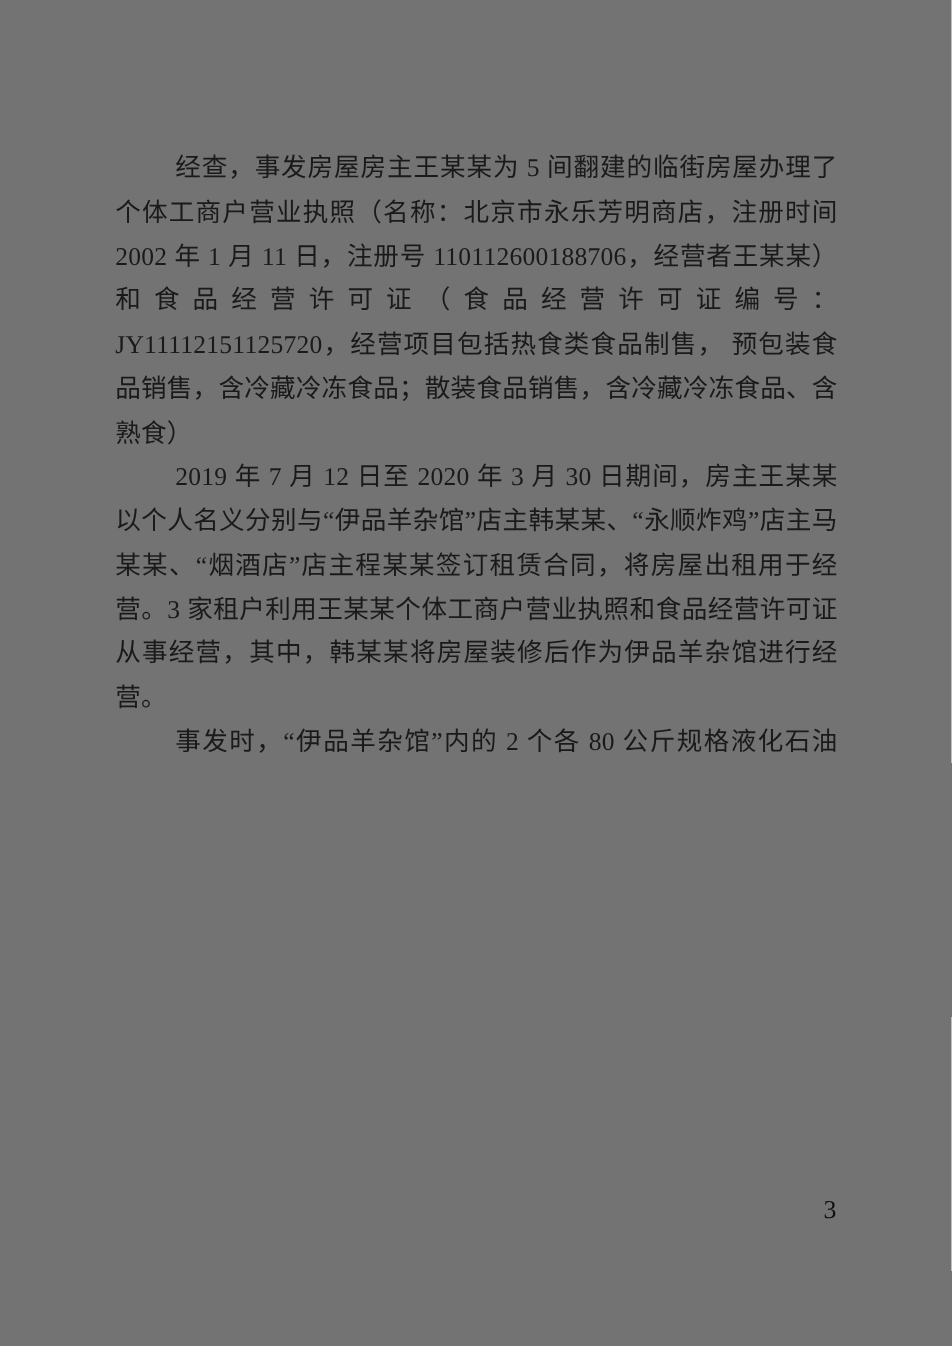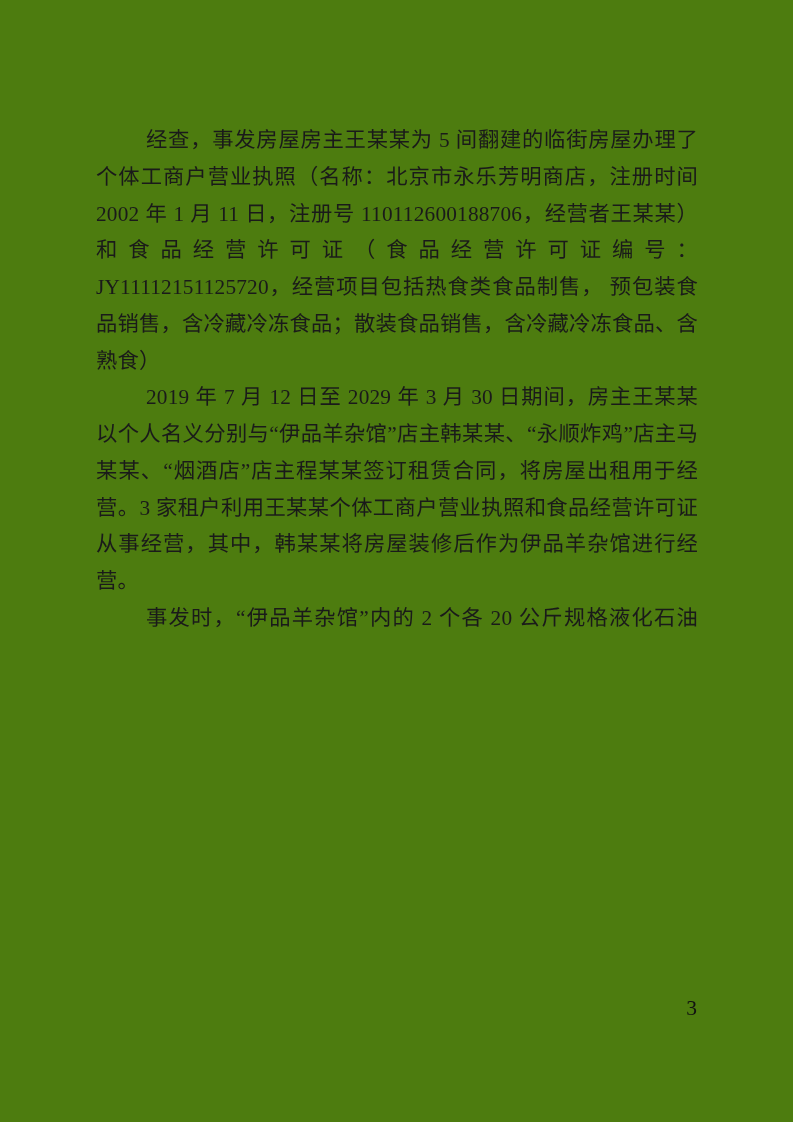--- a/index.html
+++ b/index.html
@@ -4,21 +4,21 @@
 <style>
   html, body {
     margin: 0;
     padding: 0;
     background: #ffffff;
   }
   .page {
     position: relative;
     width: 793px;
     height: 1122px;
-    background: #4d7c0f;
+    background: #737373;
     overflow: hidden;
     font-family: "Liberation Serif", "DejaVu Serif", serif;
     color: #1a1a1a;
   }
   .doc-body {
     position: absolute;
     left: 96px;
     top: 122px;
     width: 602px;
     font-size: 21.3px;
@@ -49,25 +49,25 @@
 </style>
 </head>
 <body>
 
 <div class="page">
 
   <main class="doc-body">
 
     <p class="para">经查，事发房屋房主王某某为 5 间翻建的临街房屋办理了个体工商户营业执照（名称：北京市永乐芳明商店，注册时间 2002 年 1 月 11 日，注册号 110112600188706，经营者王某某）和食品经营许可证（食品经营许可证编号：JY11112151125720，经营项目包括热食类食品制售， 预包装食品销售，含冷藏冷冻食品；散装食品销售，含冷藏冷冻食品、含熟食）</p>
 
-    <p class="para">2019 年 7 月 12 日至 2029 年 3 月 30 日期间，房主王某某以个人名义分别与“伊品羊杂馆”店主韩某某、“永顺炸鸡”店主马某某、“烟酒店”店主程某某签订租赁合同，将房屋出租用于经营。3 家租户利用王某某个体工商户营业执照和食品经营许可证从事经营，其中，韩某某将房屋装修后作为伊品羊杂馆进行经营。</p>
+    <p class="para">2019 年 7 月 12 日至 2020 年 3 月 30 日期间，房主王某某以个人名义分别与“伊品羊杂馆”店主韩某某、“永顺炸鸡”店主马某某、“烟酒店”店主程某某签订租赁合同，将房屋出租用于经营。3 家租户利用王某某个体工商户营业执照和食品经营许可证从事经营，其中，韩某某将房屋装修后作为伊品羊杂馆进行经营。</p>
 
 
 
-    <p class="para para-continued">事发时，“伊品羊杂馆”内的 2 个各 20 公斤规格液化石油</p>
+    <p class="para para-continued">事发时，“伊品羊杂馆”内的 2 个各 80 公斤规格液化石油</p>
 
   </main>
 
   <footer class="page-footer">
     <span>3</span>
   </footer>
 
 </div>
 
 </body></html>

